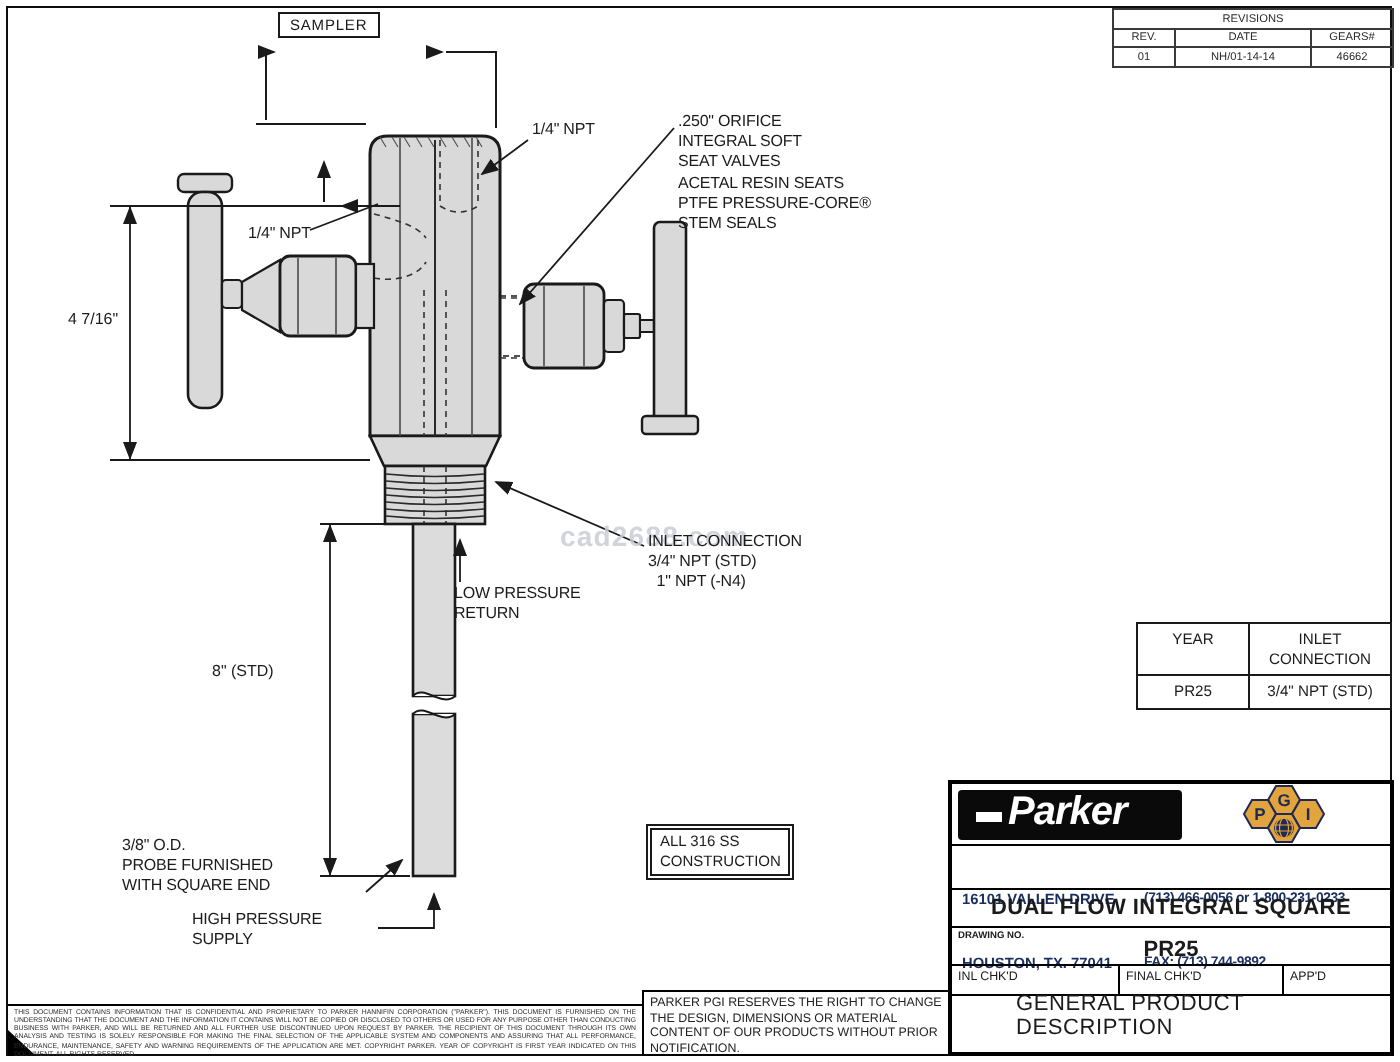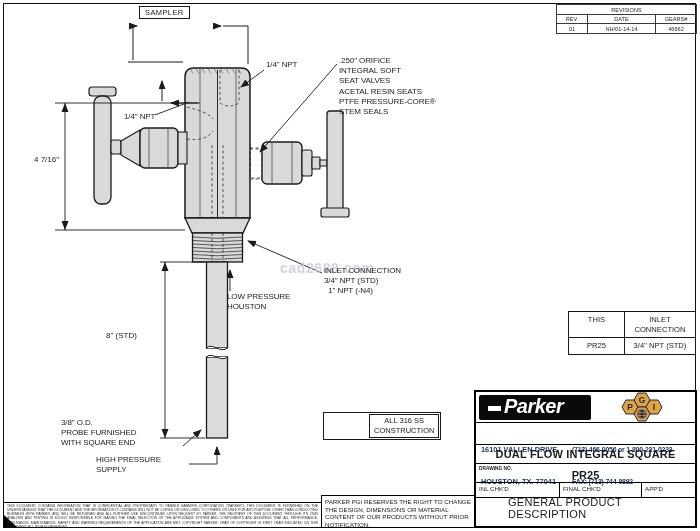--- a/index.html
+++ b/index.html
@@ -24,21 +24,21 @@
 
   
   .model-table { left:568px; top:311px; width:128px; border:1.4px solid #1a1a1a; font-size:7.6px; }
   .mt-row { display:grid; grid-template-columns:55px 1fr; }
   .mt-cell { border-top:1.2px solid #1a1a1a; border-left:1.2px solid #1a1a1a; text-align:center; padding:3px 1px; white-space:pre-line; line-height:9.5px; }
   .mt-cell.noleft { border-left:none; }
   .mt-row.head .mt-cell { border-top:none; }
 
   
   .constr-outer { border:1.3px solid #1a1a1a; background:#fff; padding:1px; }
-  .constr-inner { border:0.9px solid #1a1a1a; padding:1px 4px; font-size:7.5px; line-height:10px; text-align:center; white-space:pre;margin-left:44px; }
+  .constr-inner { border:0.9px solid #1a1a1a; padding:1px 4px; font-size:7.5px; line-height:10px; white-space:pre; }
 
   
   .title-block { left:474px; top:390px; width:223px; height:138px; border:2px solid #000; background:#fff; }
   .tb-row { position:relative; border-top:1.5px solid #000; }
   .tb-row.first { border-top:none;padding-left:20px; }
   .navy { color:#1a2f5e; }
   .parker-box { position:absolute; left:3px; top:3px; width:112px; height:25px; background:#0a0a0a; border-radius:2px; }
   .parker-dash { position:absolute; left:9px; top:11px; width:13px; height:4.5px; background:#fff; }
   .parker-text { position:absolute; left:25px; top:0px; color:#fff; font-size:20px; font-weight:700; font-style:italic; letter-spacing:-0.5px; }
   .addr { font-size:7.4px; font-weight:700; line-height:10.5px; white-space:pre; }
@@ -168,21 +168,21 @@
 INTEGRAL SOFT
 SEAT VALVES
 ACETAL RESIN SEATS
 PTFE PRESSURE-CORE®
 STEM SEALS</div>
   <div class="abs note" style="left:124px;top:112px">1/4" NPT</div>
   <div class="abs note" style="left:324px;top:266px">INLET CONNECTION
 3/4" NPT (STD)
   1" NPT (-N4)</div>
   <div class="abs note" style="left:227px;top:292px">LOW PRESSURE
-HOUSTON</div>
+RETURN</div>
   <div class="abs dim" style="left:104px;top:331px">8" (STD)</div>
   <div class="abs note" style="left:61px;top:418px">3/8" O.D.
 PROBE FURNISHED
 WITH SQUARE END</div>
   <div class="abs note" style="left:96px;top:455px">HIGH PRESSURE
 SUPPLY</div>
   <div class="abs constr-outer" style="left:323px;top:412px">
     <div class="constr-inner">ALL 316 SS
 CONSTRUCTION</div>
   </div>
@@ -196,21 +196,21 @@
     </div>
     <div class="rev-row">
       <div class="rev-cell first">01</div>
       <div class="rev-cell">NH/01-14-14</div>
       <div class="rev-cell">46662</div>
     </div>
   </div>
 
   <div class="abs model-table">
     <div class="mt-row head">
-      <div class="mt-cell noleft">THIS</div>
+      <div class="mt-cell noleft">YEAR</div>
       <div class="mt-cell">INLET
 CONNECTION</div>
     </div>
     <div class="mt-row">
       <div class="mt-cell noleft">PR25</div>
       <div class="mt-cell">3/4" NPT (STD)</div>
     </div>
   </div>
 
   <div class="abs title-block">

